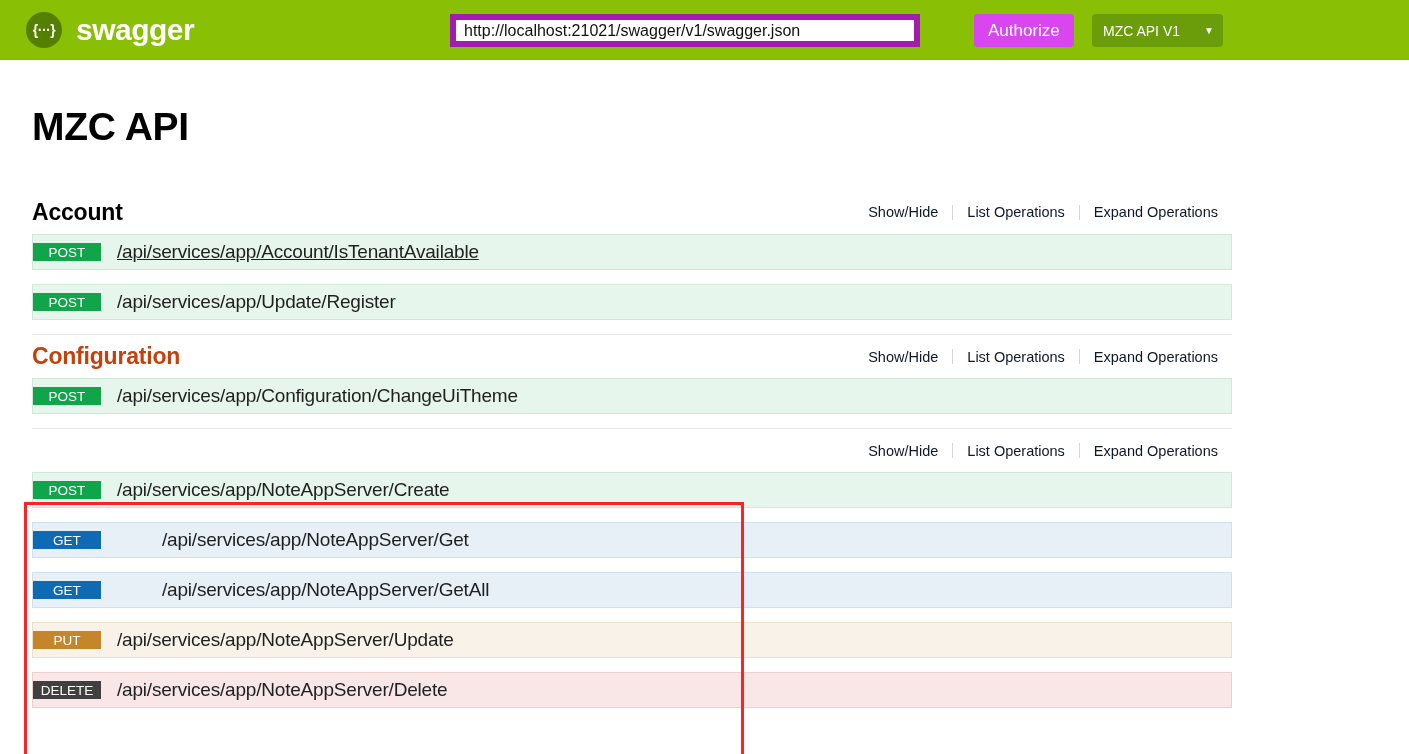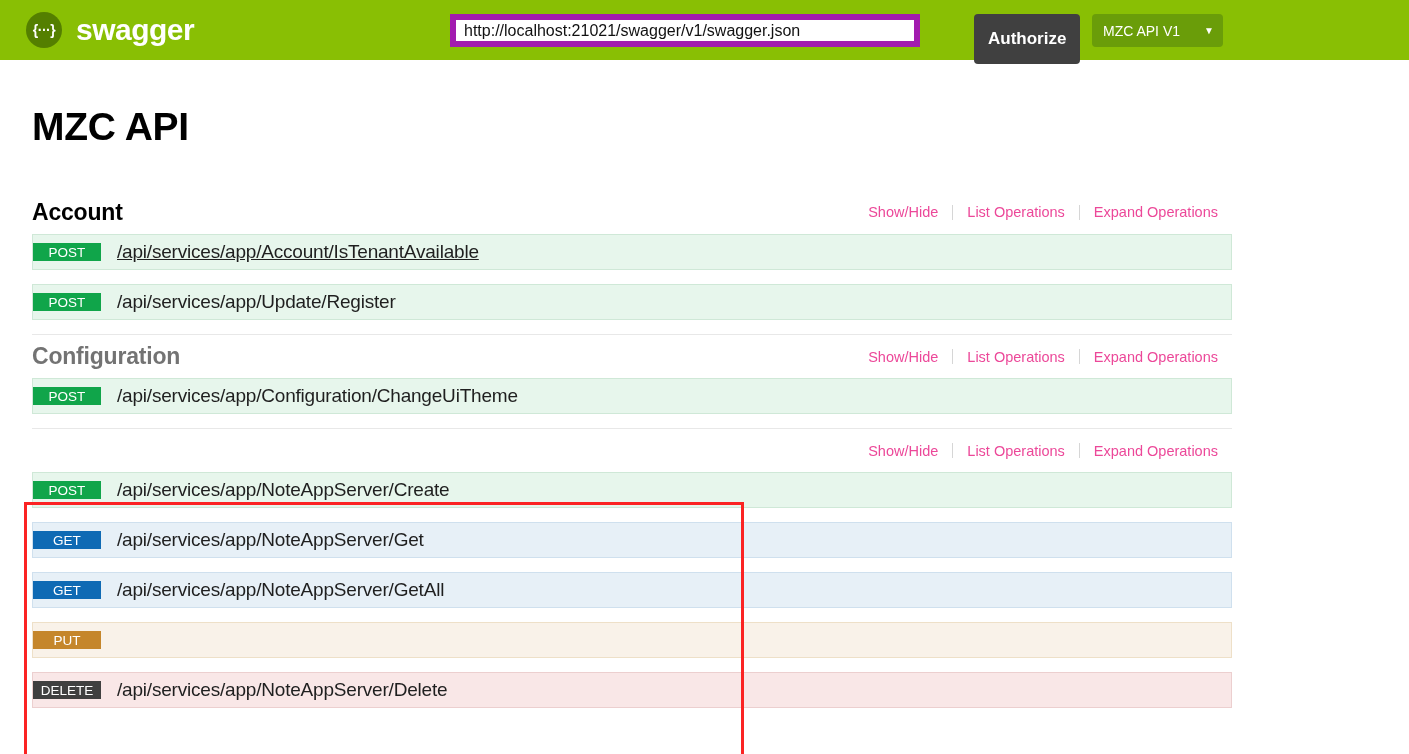--- a/index.html
+++ b/index.html
@@ -50,28 +50,28 @@
     background: #ffffff;
     color: #111111;
     font-size: 16px;
     font-family: "Liberation Sans", sans-serif;
     padding: 0 8px;
     outline: none;
   }
   #authorize-btn {
     position: absolute;
     left: 974px; top: 14px;
-    height: 50px;
+    height: 33px;
     padding: 0 14px;
     border: none;
     border-radius: 4px;
-    background: #404040;
+    background: #d946ef;
     color: #ffffff;
     font-size: 17px;
-    font-weight: bold;
+    font-weight: normal;
     font-family: "Liberation Sans", sans-serif;
     cursor: pointer;
   }
   #api-select {
     position: absolute;
     left: 1092px; top: 14px;
     width: 131px; height: 33px;
     border: none;
     border-radius: 4px;
     background: #6a9d09;
@@ -114,36 +114,36 @@
     height: 44px;
     border-top: 1px solid #e8e8e8;
     display: flex;
     align-items: center;
   }
   .resource:first-child .resource-heading { border-top: none; }
 
   .resource-name {
     font-size: 23px;
     font-weight: bold;
-    color: #737373;
+    color: #c2410c;
     letter-spacing: -0.2px;
   }
   .resource-name.active { color: #000000; }
 
   .resource-options {
     position: absolute;
     right: 0; top: 50%;
     transform: translateY(-50%);
     display: flex;
     align-items: center;
     font-size: 14.5px;
     color: #777777;
   }
   .resource-options a {
-    color: #ec4899;
+    color: #0f172a;
     text-decoration: none;
     padding: 0 14px;
     cursor: pointer;
   }
   .resource-options .sep {
     width: 1px; height: 15px;
     background: #d6d6d6;
   }
 
   .op-list { margin: 0; padding: 0; list-style: none; }
@@ -171,21 +171,21 @@
     flex: 1;
     padding-left: 16px;
     font-size: 19px;
     color: #1f1f1f;
     letter-spacing: -0.2px;
   }
   .op .path.hovered { text-decoration: underline; }
 
   .op.post  { background: #e7f6ec; border-color: #cfe8d7; }
   .op.post  .badge { background: #10a54a; }
-  .op.get   { background: #e7f0f7; border-color: #cfe0ee; }
+  .op.get   { background: #e7f0f7; border-color: #cfe0ee; gap: 45px; }
   .op.get   .badge { background: #0f6ab4; }
   .op.put   { background: #f9f2e9; border-color: #eee0c8; }
   .op.put   .badge { background: #c5862b; }
   .op.delete{ background: #f9e7e7; border-color: #eccfcf; }
   .op.delete .badge { background: #404040; }
 
   
   #annotation-box {
     position: absolute;
     left: 24px; top: 442px;
@@ -277,20 +277,21 @@
           <li class="op get">
             <span class="badge">GET</span>
             <span class="path">/api/services/app/NoteAppServer/Get</span>
           </li>
           <li class="op get">
             <span class="badge">GET</span>
             <span class="path">/api/services/app/NoteAppServer/GetAll</span>
           </li>
           <li class="op put">
             <span class="badge">PUT</span>
+            <span class="path">/api/services/app/NoteAppServer/Update</span>
           </li>
           <li class="op delete">
             <span class="badge">DELETE</span>
             <span class="path">/api/services/app/NoteAppServer/Delete</span>
           </li>
         </ul>
       </div>
     </div>
 
   <div id="annotation-box" style="border-color: rgb(251, 35, 35);"></div>

